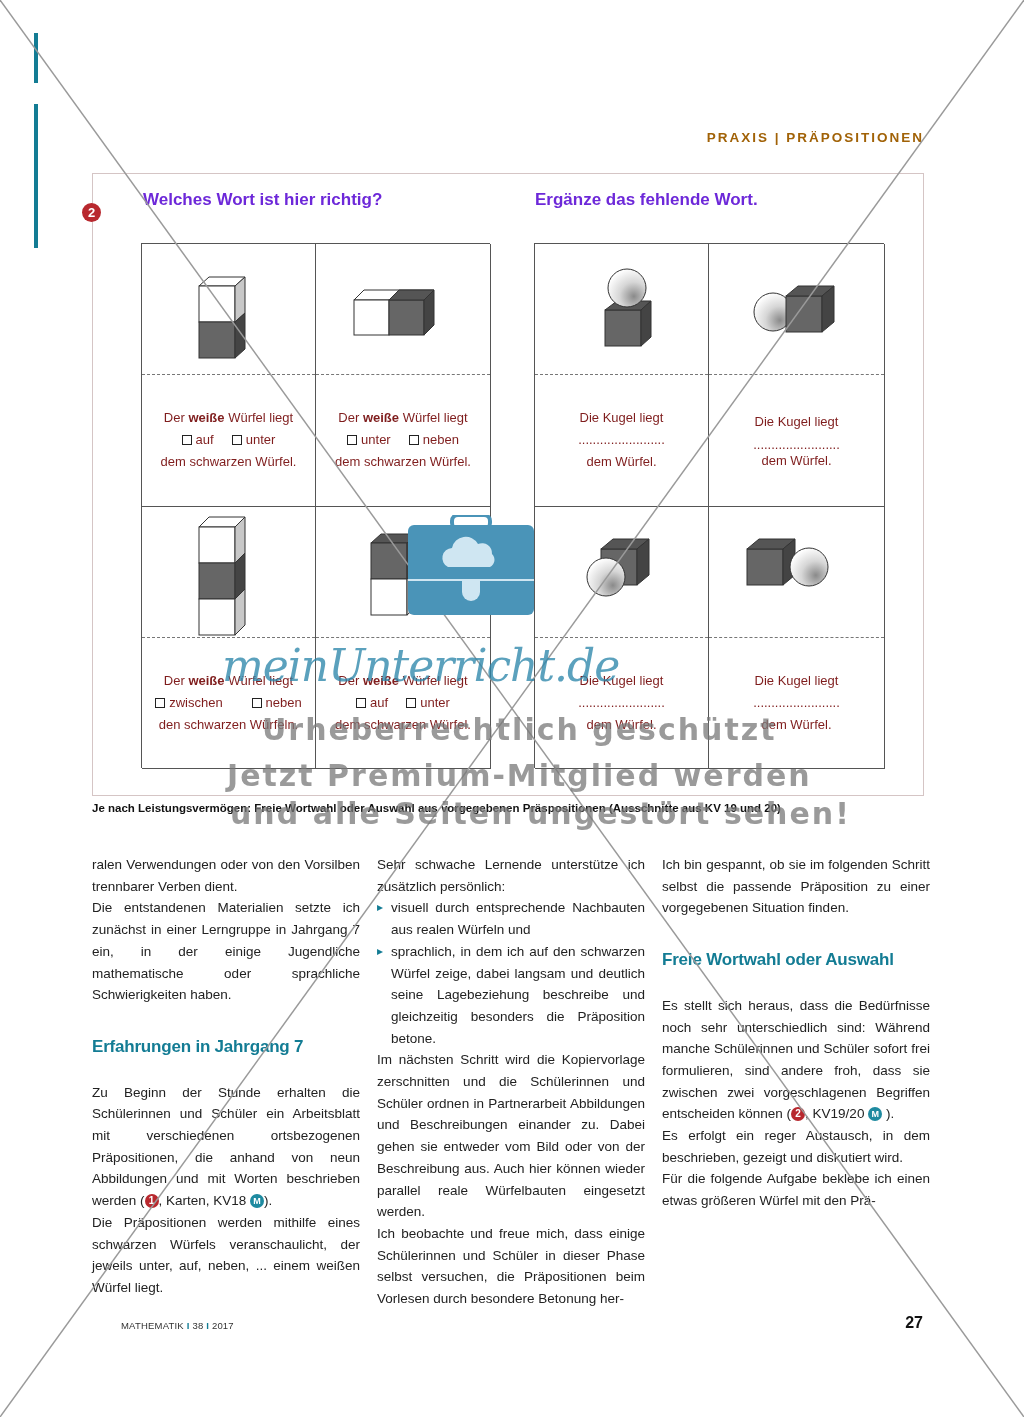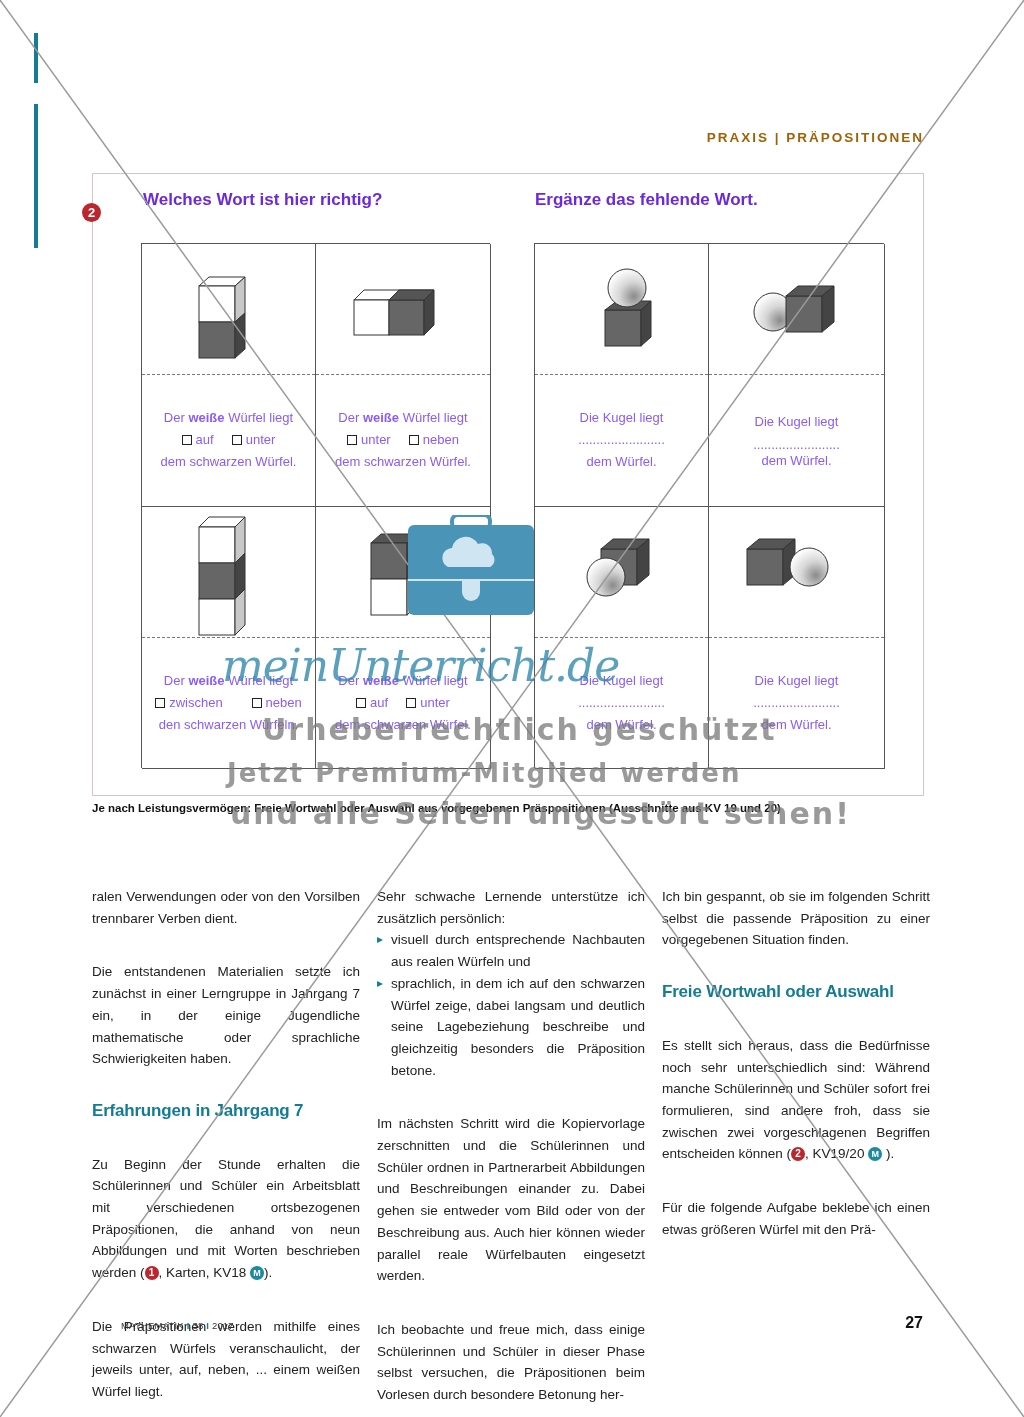--- a/index.html
+++ b/index.html
@@ -15,30 +15,30 @@
 
   .figure-frame { position: absolute; left: 92px; top: 173px; width: 832px; height: 623px;
     border: 1px solid #d5c5c5; }
   .fig-badge { position: absolute; left: 82px; top: 203px; width: 19px; height: 19px; border-radius: 50%;
     background: #b8282e; color: #fff; font-weight: bold; font-size: 13px; text-align: center; line-height: 19px; }
   .fig-heading { position: absolute; top: 190px; font-size: 17px; font-weight: bold; color: #6d28d9; }
 
   .grid { position: absolute; border-left: 1px solid #555; border-top: 1px solid #555; }
   .grid .cell { position: absolute; border-right: 1px solid #555; border-bottom: 1px solid #555; }
   .grid .cut { position: absolute; left: 0; right: 0; border-top: 1px dashed #777; }
-  .caption-text { position: absolute; left: 0; right: 0; text-align: center; font-size: 13px; line-height: 22px; color: #8b5cf6; }
+  .caption-text { position: absolute; left: 0; right: 0; text-align: center; font-size: 13px; line-height: 22px; color: #7f1d1d; }
   .caption-text b { font-weight: bold; }
   .box { display: inline-block; width: 10px; height: 10px; border: 1px solid #222; vertical-align: -1px; margin-right: 4px; }
   .dots { letter-spacing: 0px; }
   .pic { position: absolute; }
 
   .fig-caption { position: absolute; left: 92px; top: 802px; font-size: 11.5px; font-weight: bold; color: #111; }
 
   .col { position: absolute; top: 854px; width: 268px; font-size: 13.5px; line-height: 21.7px; color: #222; }
-  .col p { text-align: justify; margin-top: 32px; }
+  .col p { text-align: justify; }
   .col h3 { font-family: "Liberation Sans", sans-serif; font-weight: bold; font-size: 17px; color: #137c94; margin: 30px 0 24px 0; letter-spacing: -0.2px; }
   .col ul { list-style: none; }
   .col li { position: relative; padding-left: 14px; text-align: justify; }
   .col li::before { content: "\25B8"; position: absolute; left: 0; color: #137c94; font-size: 12px; }
   .ref-red { display: inline-block; width: 14px; height: 14px; border-radius: 50%; background: #b8282e; color: #fff;
     font-size: 10px; font-weight: bold; text-align: center; line-height: 14px; vertical-align: 1px; }
   .ref-m { display: inline-block; width: 14px; height: 14px; border-radius: 50%; background: #1e8aa0; color: #fff;
     font-size: 9px; font-weight: bold; text-align: center; line-height: 14px; vertical-align: 1px; }
 
   .footer-left { position: absolute; left: 90px; top: 1320px; font-size: 9.5px; color: #333; letter-spacing: 0.2px; padding-left: 31px; }
@@ -222,20 +222,21 @@
     <li>sprachlich, in dem ich auf den schwarzen Würfel zeige, dabei langsam und deutlich seine Lagebeziehung beschreibe und gleichzeitig besonders die Präposition betone.</li>
   </ul>
   <p>Im nächsten Schritt wird die Kopiervorlage zerschnitten und die Schülerinnen und Schüler ordnen in Partnerarbeit Abbildungen und Beschreibungen einander zu. Dabei gehen sie entweder vom Bild oder von der Beschreibung aus. Auch hier können wieder parallel reale Würfelbauten eingesetzt werden.</p>
   <p>Ich beobachte und freue mich, dass einige Schülerinnen und Schüler in dieser Phase selbst versuchen, die Präpositionen beim Vorlesen durch besondere Betonung her-</p>
 </div>
 
 <div class="col" style="left:662px;">
   <p>Ich bin gespannt, ob sie im folgenden Schritt selbst die passende Präposition zu einer vorgegebenen Situation finden.</p>
   <h3>Freie Wortwahl oder Auswahl</h3>
   <p><span>Es stellt sich heraus, dass die Bedürfnisse noch sehr unterschiedlich sind: Während manche Schülerinnen und Schüler sofort frei formulieren, sind andere froh, dass sie zwischen zwei vorgeschlagenen Begriffen entscheiden können (</span><span class="ref-red">2</span><span>, KV19/20 </span><span class="ref-m">M</span><span> ).</span></p>
+  <p>Es erfolgt ein reger Austausch, in dem beschrieben, gezeigt und diskutiert wird.</p>
   <p>Für die folgende Aufgabe beklebe ich einen etwas größeren Würfel mit den Prä-</p>
 </div>
 
 <div class="footer-left">
   <span>MATHEMATIK</span> <span class="sep">I</span> <span>38</span> <span class="sep">I</span> <span>2017</span>
 </div>
 <div class="footer-right">27</div>
 
 <svg class="wm-line" style="left:0; top:0;" width="1024" height="1417">
   <line x1="0" y1="0" x2="1024" y2="1417" stroke="#9a9a9a" stroke-width="1.5"></line>
@@ -243,14 +244,14 @@
 </svg>
 <svg class="wm-logo" viewBox="0 0 126 100">
   <rect x="44" y="0" width="38" height="14" rx="6" fill="none" stroke="#4a94b8" stroke-width="4"></rect>
   <rect x="0" y="10" width="126" height="90" rx="6" fill="#4a94b8"></rect>
   <path d="M40 52 a10 10 0 0 1 4 -19 a14 14 0 0 1 26 -4 a10 10 0 0 1 14 10 a8 8 0 0 1 -2 13 z" fill="#cfe6f2"></path>
   <line x1="0" y1="65" x2="126" y2="65" stroke="#cfe6f2" stroke-width="2"></line>
   <path d="M54 65 h18 v12 a9 9 0 0 1 -18 0 z" fill="#cfe6f2"></path>
 </svg>
 <div class="wm-script">meinUnterricht.de</div>
 <div class="wm-text" style="left:262px; top:712px; font-size:30px;">Urheberrechtlich geschützt</div>
-<div class="wm-text" style="left:227px; top:758px; font-size:26px;">Jetzt Premium-Mitglied werden</div>
+<div class="wm-text" style="left:227px; top:758px; font-size:30px;">Jetzt Premium-Mitglied werden</div>
 <div class="wm-text" style="left:230px; top:796px; font-size:30px;">und alle Seiten ungestört sehen!</div>
 
 </body></html>

